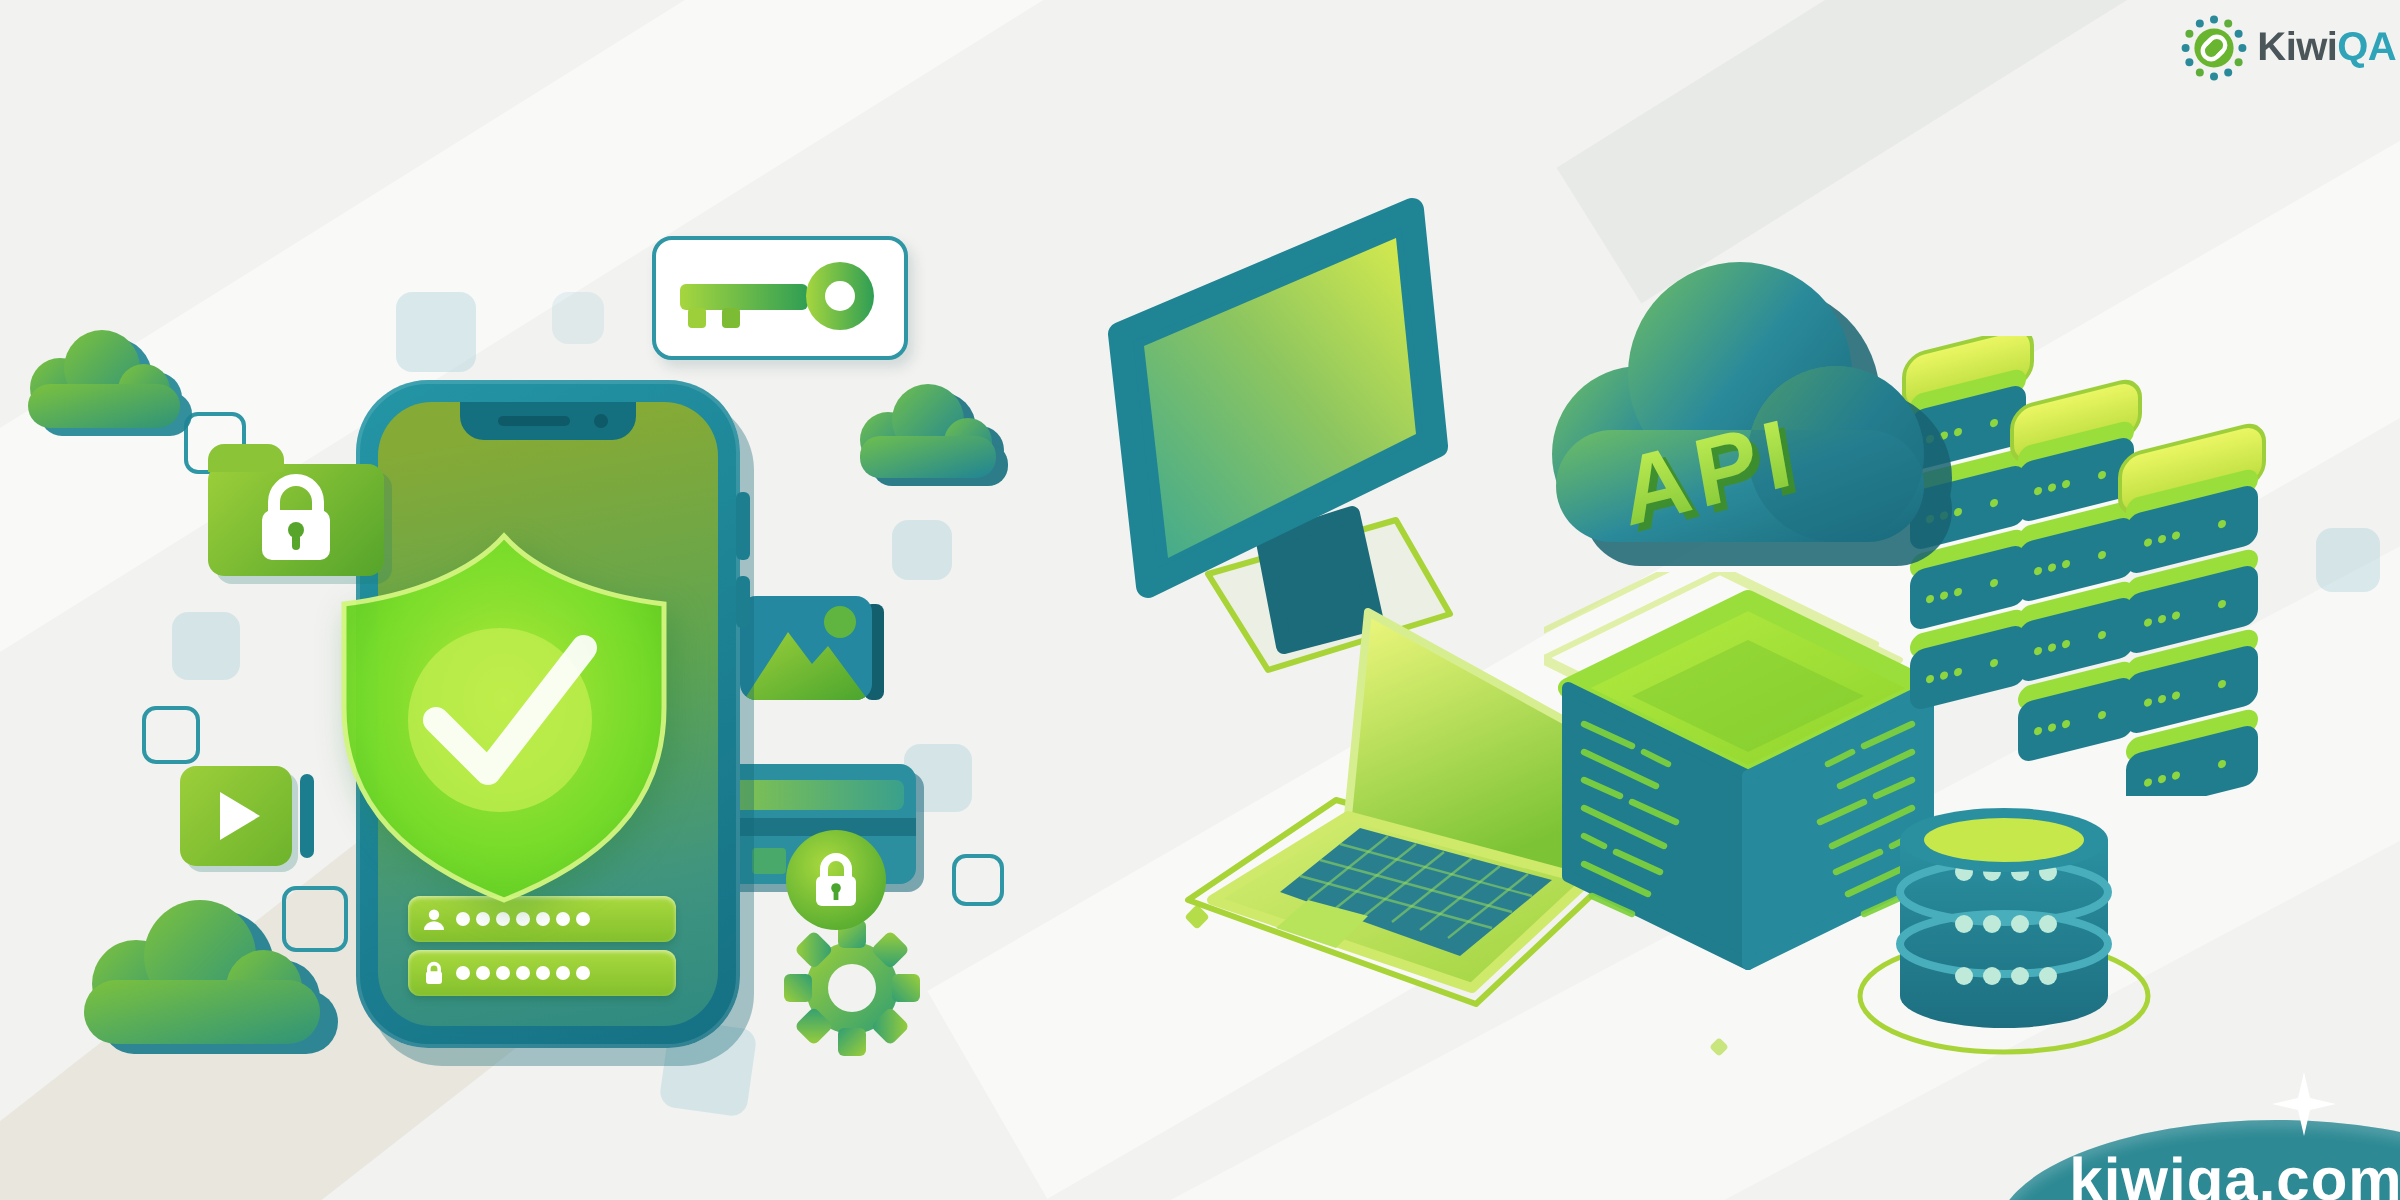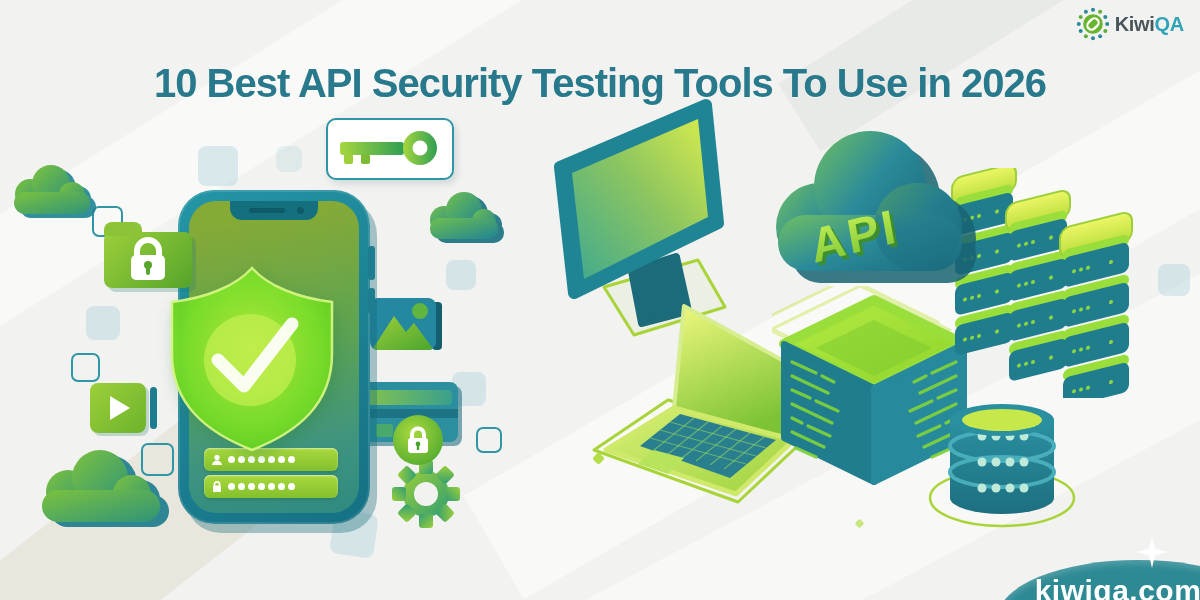--- a/index.html
+++ b/index.html
@@ -8,21 +8,21 @@
   .abs{position:absolute;}
   
   .streak{position:absolute;pointer-events:none;}
   .sq-light{position:absolute;background:rgba(178,212,219,.45);border-radius:8px;}
   .sq-outline{position:absolute;border:2.5px solid #2f96a5;border-radius:7px;background:transparent;}
   
   .title{position:absolute;left:0;right:0;top:34px;text-align:center;z-index:10;
     font-size:40px;font-weight:700;letter-spacing:-1px;color:#27798b;
     text-shadow:0 1px 0 rgba(255,255,255,.55);}
   
-  .logo{position:absolute;top:7px;right:16px;display:flex;align-items:center;gap:5px;z-index:10;}
+  .logo{position:absolute;top:7px;right:2px;display:flex;align-items:center;gap:5px;z-index:10;}
   .logo-text{font-size:20px;font-weight:700;letter-spacing:-.3px;}
   .logo-text .p1{color:#4a565a;}
   .logo-text .p2{color:#2fa3b8;}
   
   .footer-ellipse{position:absolute;left:998px;top:560px;width:280px;height:115px;
     background:#2d8a94;border-radius:50%;z-index:9;
     box-shadow:inset 0 4px 6px rgba(255,255,255,.18);}
   .footer-site{position:absolute;left:0;right:40px;top:14px;text-align:center;
     color:#ffffff;font-size:30px;font-weight:700;letter-spacing:.5px;}
   
@@ -152,21 +152,20 @@
   <div class="sq-light" style="left:452px;top:372px;width:34px;height:34px;"></div>
   <div class="sq-light" style="left:332px;top:512px;width:44px;height:44px;transform:rotate(8deg);"></div>
   <div class="sq-light" style="left:1158px;top:264px;width:32px;height:32px;"></div>
   <div class="sq-outline" style="left:92px;top:206px;width:27px;height:27px;"></div>
   <div class="sq-outline" style="left:71px;top:353px;width:25px;height:25px;"></div>
   <div class="sq-outline" style="left:141px;top:443px;width:29px;height:29px;"></div>
   <div class="sq-outline" style="left:476px;top:427px;width:22px;height:22px;"></div>
   <div class="green-dot" style="left:594px;top:454px;width:9px;height:9px;"></div>
   <div class="green-dot" style="left:856px;top:520px;width:7px;height:7px;opacity:.7;"></div>
 
-  <h1 class="title">10 Best API Security Testing Tools To Use in 2026</h1>
 
   <div class="logo">
     <svg width="34" height="34" viewBox="0 0 34 34">
       <g>
         <circle cx="17" cy="2.8" r="2" fill="#2a8a9a"></circle>
           <circle cx="24.1" cy="4.7" r="2" fill="#5fae3a"></circle>
         <circle cx="29.3" cy="9.9" r="2" fill="#2a8a9a"></circle>
           <circle cx="31.2" cy="17" r="2" fill="#2a8a9a"></circle>
         <circle cx="29.3" cy="24.1" r="2" fill="#5fae3a"></circle>
           <circle cx="24.1" cy="29.3" r="2" fill="#2a8a9a"></circle>

